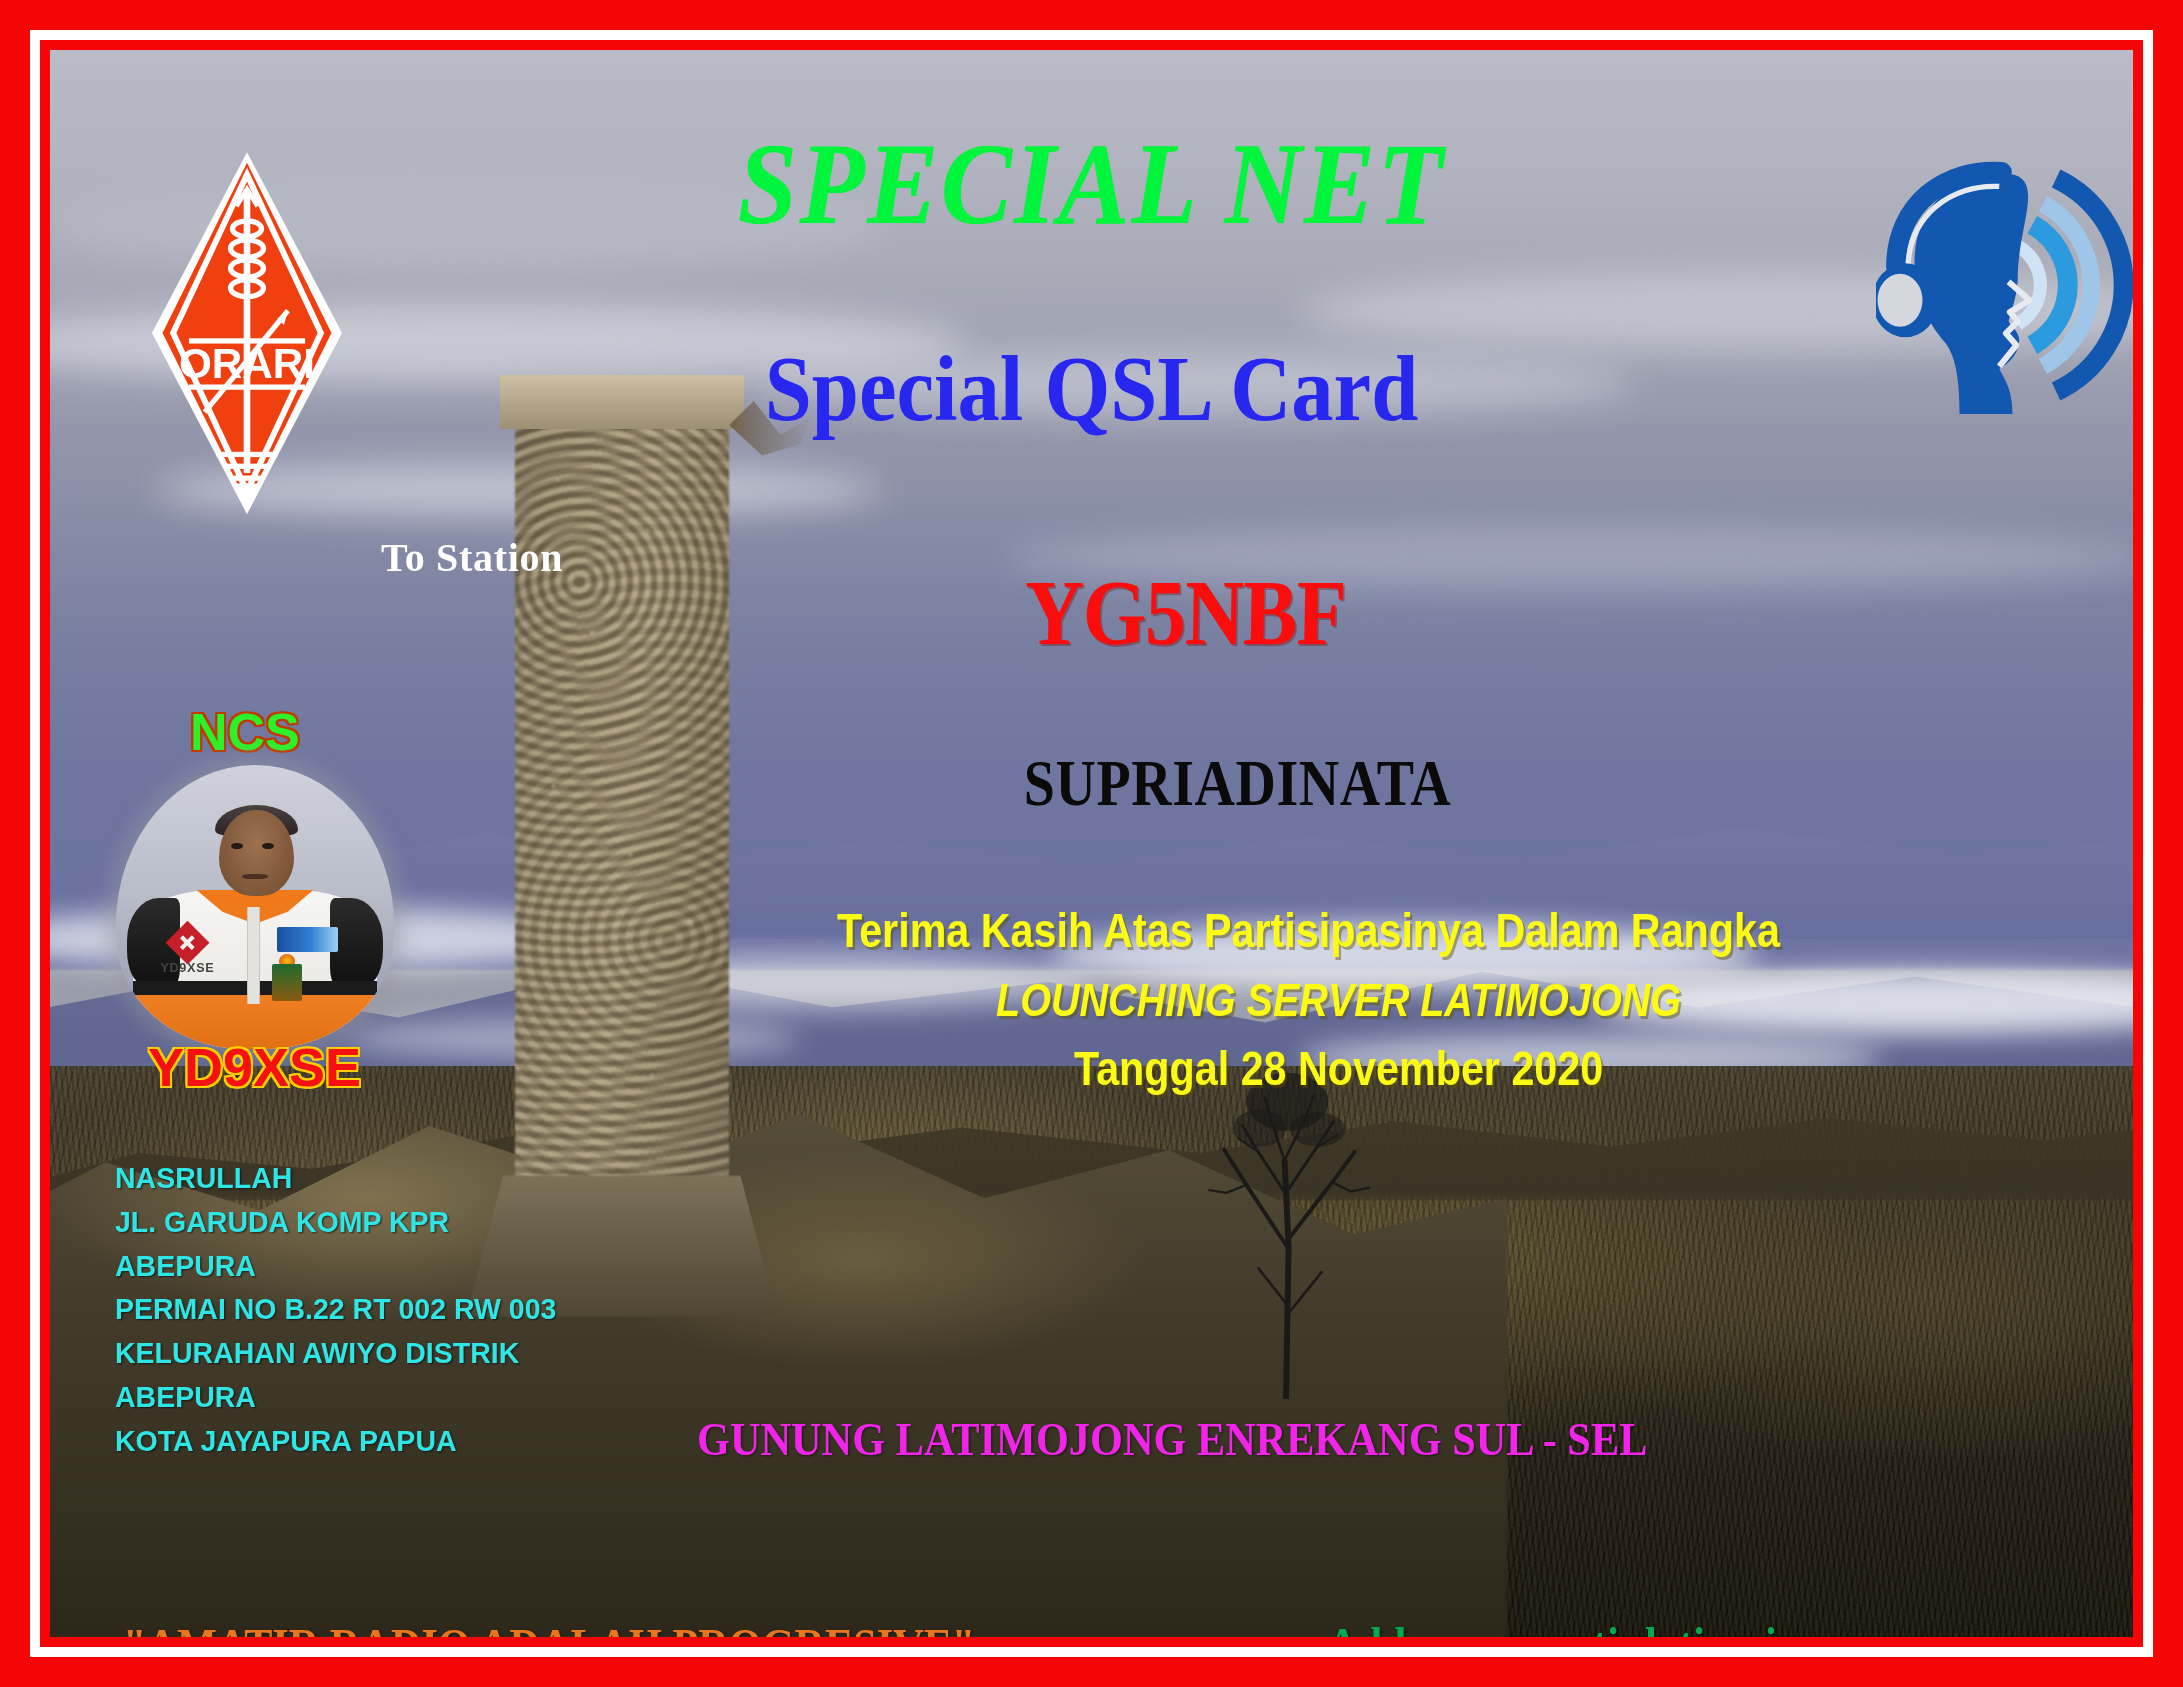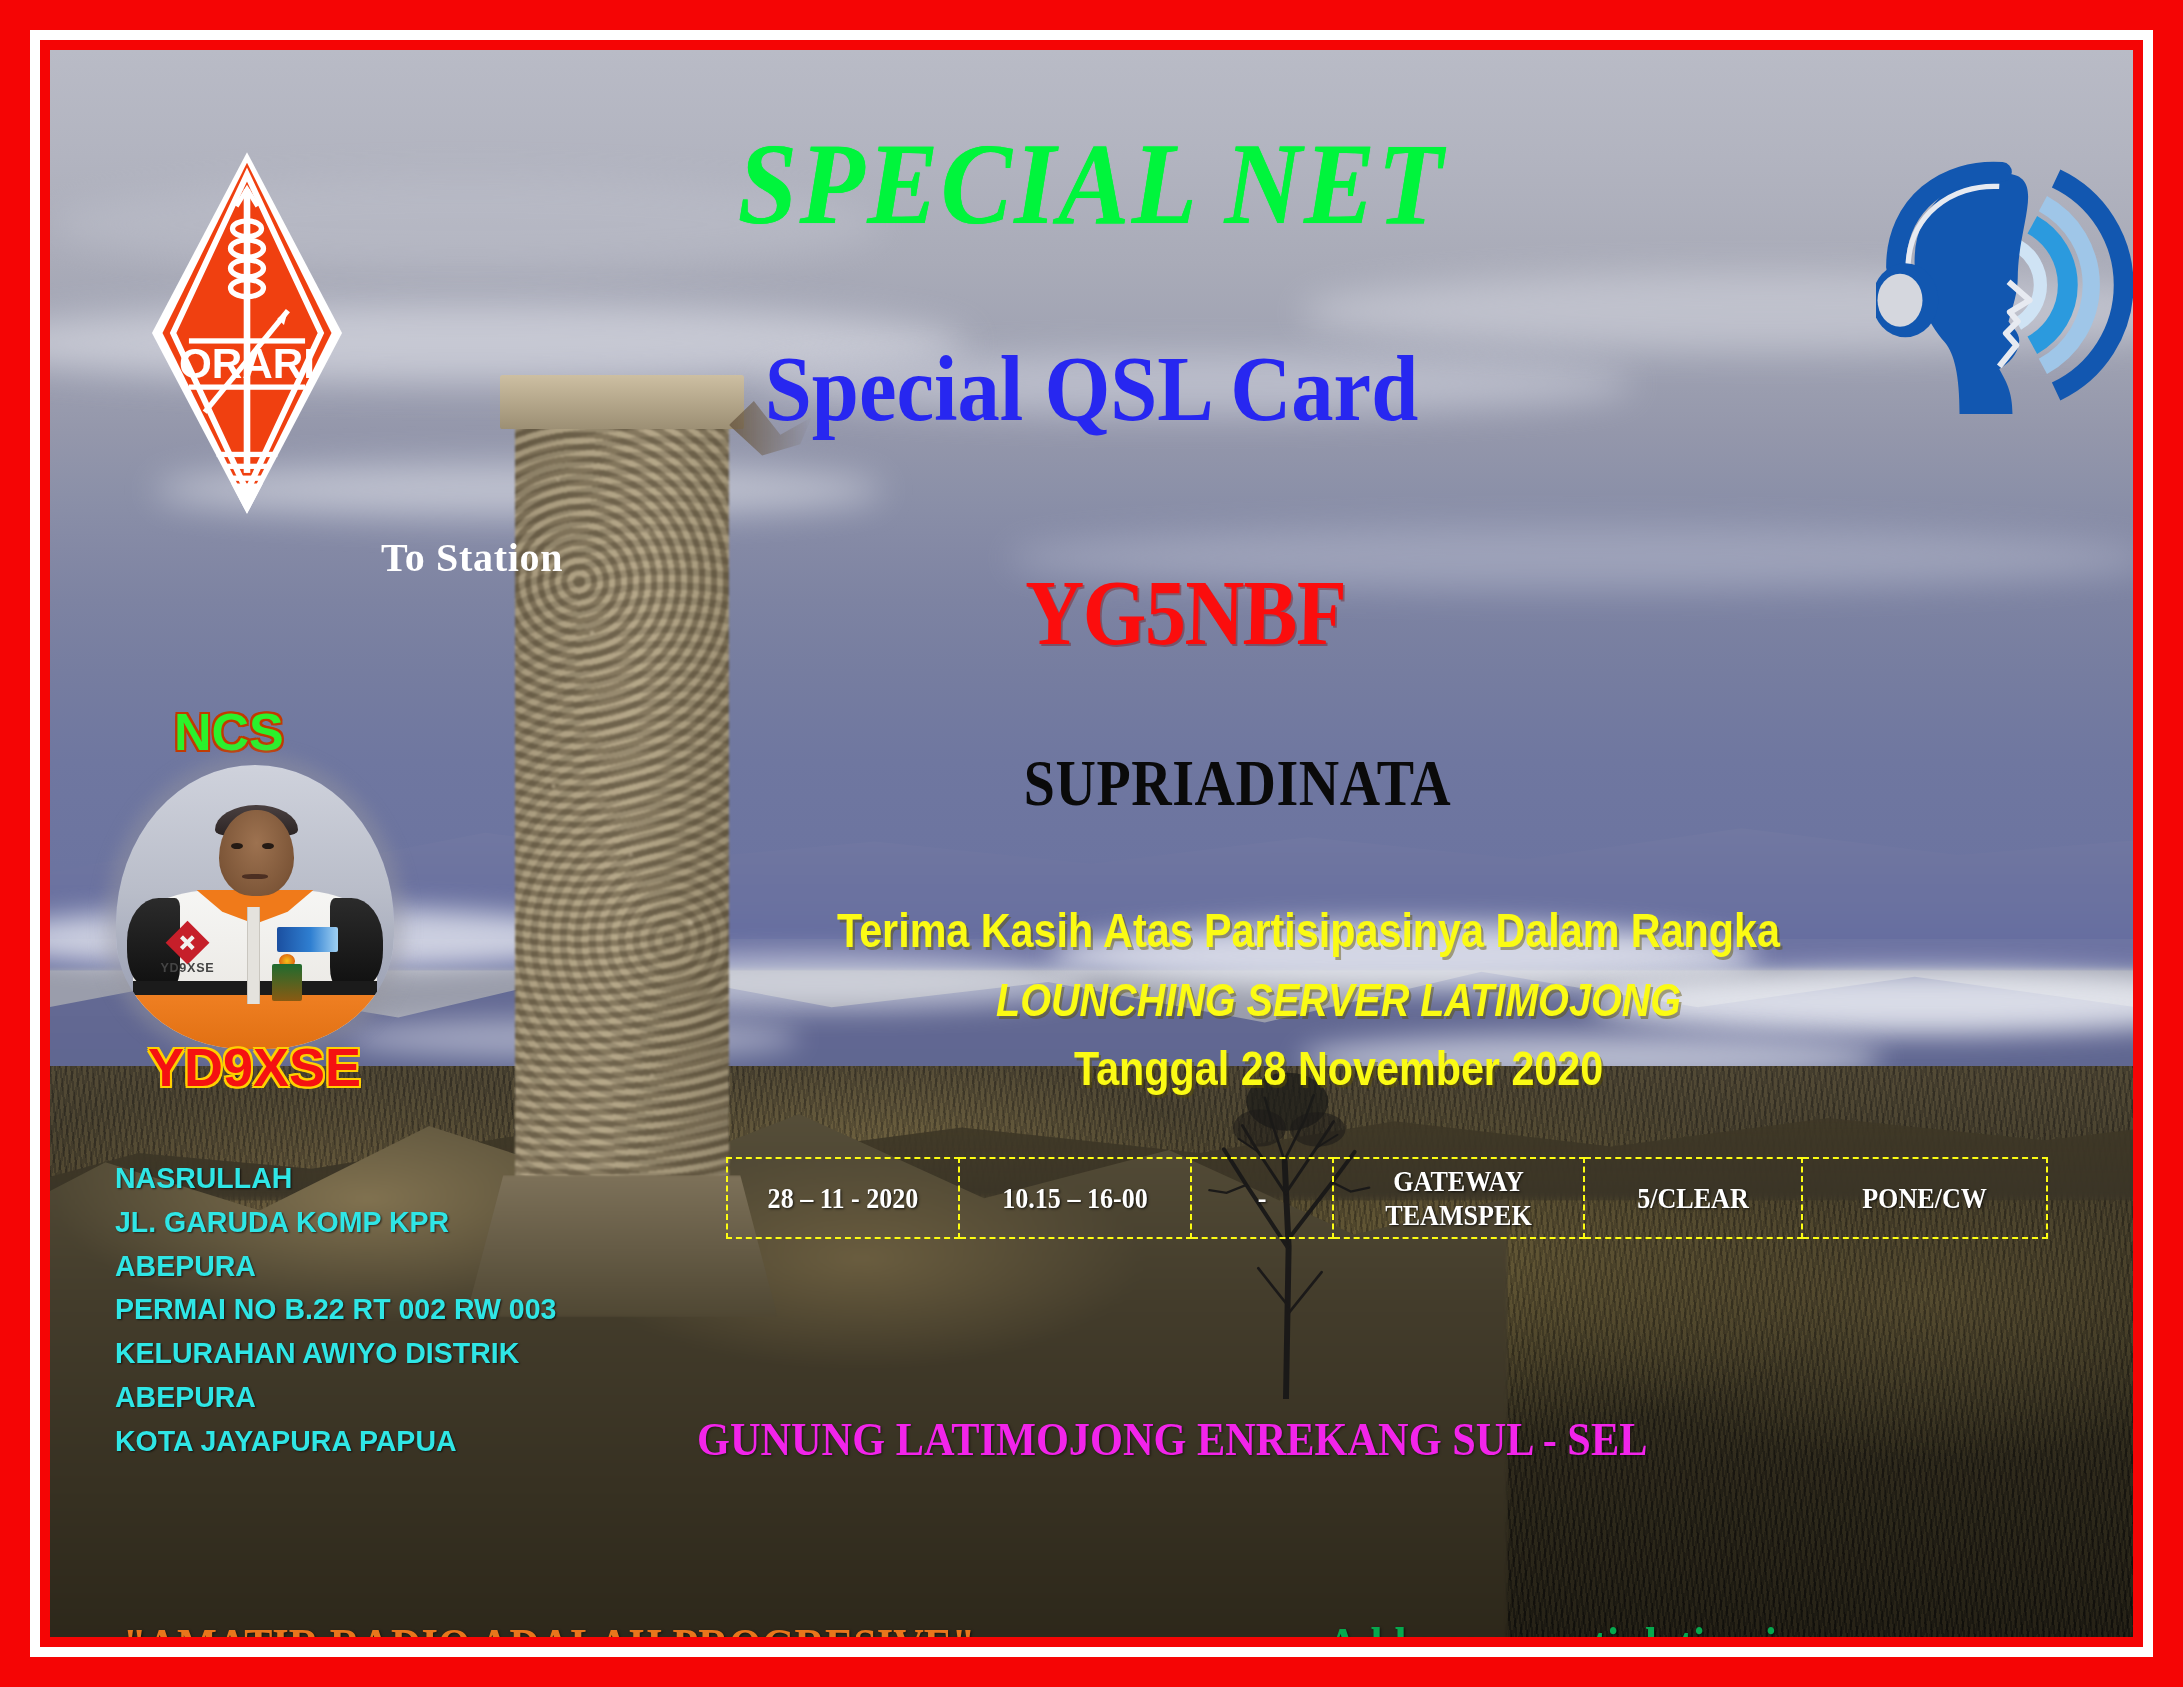--- a/index.html
+++ b/index.html
@@ -223,21 +223,21 @@
     transform:scaleX(.86);
     transform-origin:left center;
     white-space:nowrap;
   }
   #thanks1{left:787px;top:853px;font-size:48px;}
   #thanks2{left:946px;top:923px;font-size:46px;font-style:italic;}
   #thanks3{left:1024px;top:991px;font-size:48px;}
 
   
   #ncsLabel{
-    left:124px;top:652px;
+    left:140px;top:652px;
     font-family:"Liberation Sans",sans-serif;font-weight:bold;
     font-size:52px;color:#2bf22b;
     text-shadow:-2px 0 #c23a00,2px 0 #c23a00,0 -2px #c23a00,0 2px #c23a00,
                  -2px -2px #c23a00,2px 2px #c23a00,-2px 2px #c23a00,2px -2px #c23a00;
   }
   #ncsPhoto{
     left:66px;top:715px;width:278px;height:284px;
     border-radius:50% 50% 46% 46%/56% 56% 40% 40%;
     overflow:hidden;
     box-shadow:0 0 17px 10.6px rgba(150,150,160,.45);
@@ -518,31 +518,20 @@
     <table id="qsotable" class="abs">
       <colgroup>
         <col style="width:232px">
         <col style="width:232px">
         <col style="width:142px">
         <col style="width:251px">
         <col style="width:218px">
         <col style="width:245px">
       </colgroup>
       <tbody>
-      <tr class="row">
-        <td>28 – 11 - 2020</td>
-        <td>10.15 – 16-00</td>
-        <td>-</td>
-        <td>
-          <div>GATEWAY</div>
-          <div>TEAMSPEK</div>
-        </td>
-        <td>5/CLEAR</td>
-        <td>PONE/CW</td>
-      </tr>
     </tbody>
       </table>
 
     <div id="gunung" class="abs">GUNUNG LATIMOJONG ENREKANG SUL - SEL</div>
 
     <div id="motto" class="abs">"AMATIR  RADIO ADALAH PROGRESIVE"</div>
     <div id="weburl" class="abs">Address  : amatir.latimojong.com</div>
 
   </div>
 </div>

